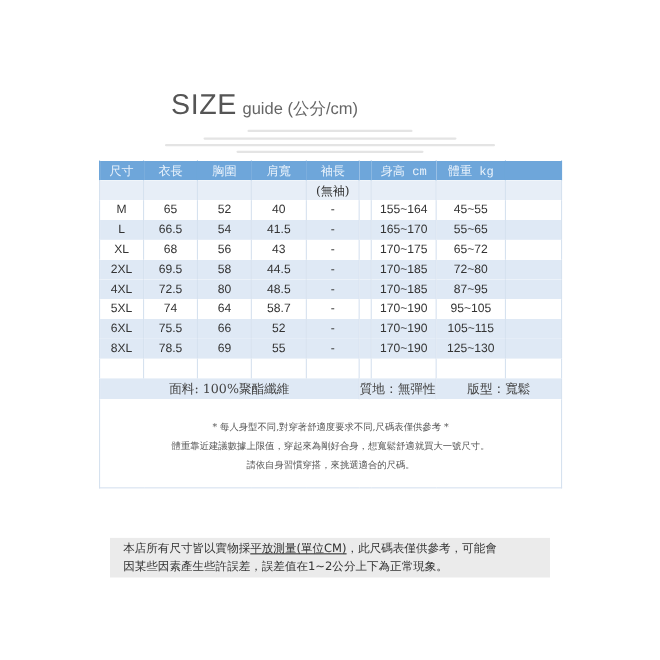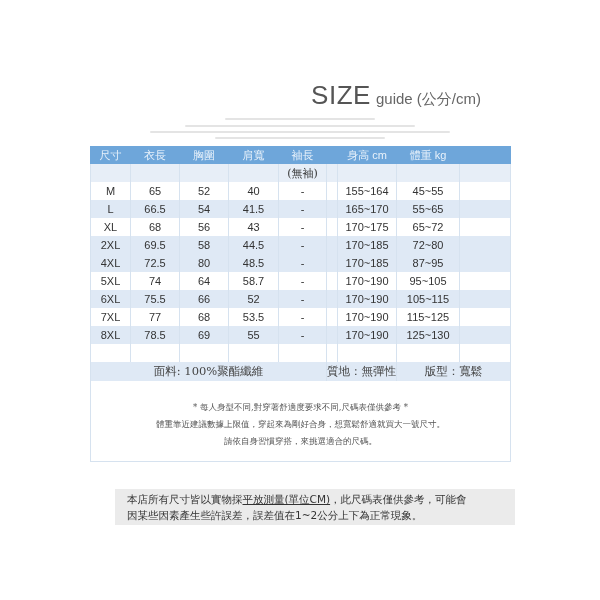--- a/index.html
+++ b/index.html
@@ -1,54 +1,53 @@
 <!DOCTYPE html>
 <html><head>
 <meta charset="utf-8">
 <style>
   html, body { margin: 0; padding: 0; }
   body {
     width: 600px; height: 600px; background: #ffffff; position: relative; overflow: hidden;
     font-family: "DejaVu Sans", "Liberation Sans", sans-serif; color: #333;
   }
-  .title-wrap { position: absolute; top: 80px; left: 0; width: 481px; text-align: right; }
+  .title-wrap { position: absolute; top: 80px; left: 0; width: 481px; text-align: center; }
   .title-big { font-family: "Liberation Sans", sans-serif; font-size: 26px; color: #555; letter-spacing: 0.5px; }
   .title-small { font-family: "Liberation Sans", sans-serif; font-size: 15px; color: #666; }
   .subtitle { position: absolute; top: 114px; left: 0; width: 600px; text-align: center; }
   .subline { height: 2px; background: #e4e4e4; margin: 4px auto 0; border-radius: 1px; }
 
   table.size {
     position: absolute; top: 146px; left: 90px; width: 420px;
     border-collapse: collapse; table-layout: fixed;
   }
   table.size td, table.size th {
     height: 18px; padding: 0; text-align: center; font-size: 11px;
     border-left: 1px solid #d6e2ef; border-right: 1px solid #d6e2ef;
     color: #333; white-space: nowrap; overflow: hidden;
     font-family: "Liberation Sans", sans-serif;
   }
   table.size thead th {
     background: #6ea6da; color: #e9f2fb; font-weight: normal;
-    font-family: Liberation Sans, sans-serif; font-size: 11px;
+    font-family: Liberation Mono, monospace; font-size: 11px;
     border-left: 1px solid #6ea6da; border-right: 1px solid #6ea6da;
   }
   tr.alt td { background: #dfe9f5; }
   tr.plain td { background: #ffffff; }
   tr.sub td { background: #e7eef7; font-family: "DejaVu Serif", serif; font-size: 11px; }
   tr.mat td { background: #dfe9f5; font-family: "DejaVu Serif", serif; font-size: 11.5px; color: #444; height: 19px; margin-left: 48px; }
   tr.notes td {
     background: #ffffff; height: 74px; border: 1px solid #d6e2ef; border-top: none;
     font-family: "DejaVu Serif", serif; font-size: 8.5px; color: #555; line-height: 17px; white-space: normal;
   }
   .footer {
     position: absolute; top: 489px; left: 100px; width: 400px; height: 36px;
     background: #ebebeb; font-size: 10.5px; color: #333; line-height: 16px;
     padding: 2px 0 0 12px; box-sizing: border-box;
     font-family: "DejaVu Sans", sans-serif;
-    margin-left: 15px;
   }
   .footer .u { text-decoration: underline; }
 </style>
 </head>
 <body>
 
 <div class="title-wrap">
   <span class="title-big">SIZE</span>
   <span class="title-small">guide (公分/cm)</span>
 </div>
@@ -166,31 +165,20 @@
         <td>6XL</td>
         <td>75.5</td>
         <td>66</td>
         <td>52</td>
         <td>-</td>
         <td></td>
         <td>170~190</td>
         <td>105~115</td>
         <td></td>
       </tr>
-      <tr class="plain">
-        <td>7XL</td>
-        <td>77</td>
-        <td>68</td>
-        <td>53.5</td>
-        <td>-</td>
-        <td></td>
-        <td>170~190</td>
-        <td>115~125</td>
-        <td></td>
-      </tr>
       <tr class="alt">
         <td>8XL</td>
         <td>78.5</td>
         <td>69</td>
         <td>55</td>
         <td>-</td>
         <td></td>
         <td>170~190</td>
         <td>125~130</td>
         <td></td>

